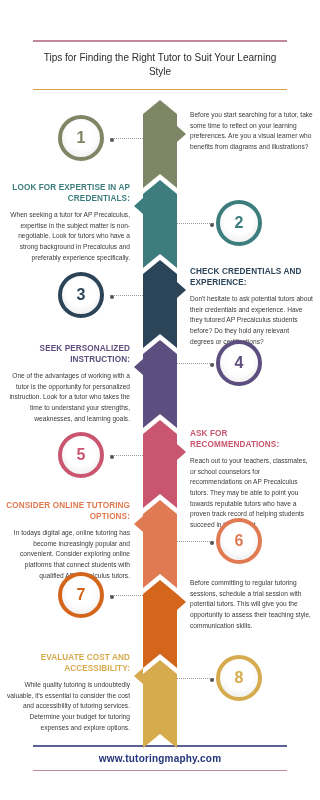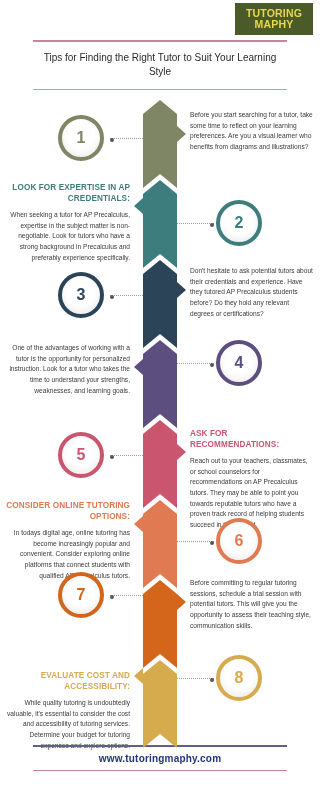--- a/index.html
+++ b/index.html
@@ -166,24 +166,20 @@
     color: #23357a;
     padding: 6px 0 6px 0;
     letter-spacing: 0.2px;
   }
 </style>
 </head>
 <body>
 
 <div class="page">
 
-  <div class="logo" style="background: rgb(74, 90, 40);">
-    <div class="logo-l1" style="color: rgb(232, 216, 74);">TUTORING</div>
-    <div class="logo-l2" style="color: rgb(232, 216, 74);">MAPHY</div>
-  </div>
 
   <div class="title-wrap">
     <div class="rule-top" style="background: rgb(192, 138, 154);"></div>
     <div class="title-text">Tips for Finding the Right Tutor to Suit Your Learning Style</div>
     <div class="rule-bot" style="background: rgb(216, 161, 74);"></div>
   </div>
 
   <div class="ribbon" id="ribbon">
       <div class="chev" style="top: 0px; background: rgb(127, 134, 102); z-index: 20;"></div>
       <div class="chev" style="top: 80px; background: rgb(61, 125, 125); z-index: 19;"></div>
@@ -218,30 +214,32 @@
         <div class="b-body">When seeking a tutor for AP Precalculus, expertise in the subject matter is non-negotiable. Look for tutors who have a strong background in Precalculus and preferably experience specifically.</div>
       </div>
       <div class="circle" style="top: 272px; left: 58px; border-color: rgb(44, 68, 88);">
         <span style="color: rgb(44, 68, 88);">3</span>
       </div>
       <div class="conn" style="top: 295px; left: 110px; width: 35px;">
         <div class="conn-dot" style="left: 0px;"></div>
       </div>
       <div class="tri tri-r" style="top: 282px; left: 177px; border-left-color: rgb(44, 68, 88);"></div>
       <div class="block right" style="top: 266px;">
+        <div class="b-head" style="color: rgb(44, 68, 88);">CHECK CREDENTIALS AND EXPERIENCE:</div>
         <div class="b-body">Don't hesitate to ask potential tutors about their credentials and experience. Have they tutored AP Precalculus students before? Do they hold any relevant degrees or certifications?</div>
       </div>
       <div class="circle" style="top: 340px; left: 216px; border-color: rgb(92, 78, 126);">
         <span style="color: rgb(92, 78, 126);">4</span>
       </div>
       <div class="conn" style="top: 363px; left: 176px; width: 38px;">
         <div class="conn-dot" style="left: 34px;"></div>
       </div>
       <div class="tri tri-l" style="top: 359px; left: 134px; border-right-color: rgb(92, 78, 126);"></div>
       <div class="block left" style="top: 343px;">
+        <div class="b-head" style="color: rgb(92, 78, 126);">SEEK PERSONALIZED INSTRUCTION:</div>
         <div class="b-body">One of the advantages of working with a tutor is the opportunity for personalized instruction. Look for a tutor who takes the time to understand your strengths, weaknesses, and learning goals.</div>
       </div>
       <div class="circle" style="top: 432px; left: 58px; border-color: rgb(201, 86, 110);">
         <span style="color: rgb(201, 86, 110);">5</span>
       </div>
       <div class="conn" style="top: 455px; left: 110px; width: 35px;">
         <div class="conn-dot" style="left: 0px;"></div>
       </div>
       <div class="tri tri-r" style="top: 444px; left: 177px; border-left-color: rgb(201, 86, 110);"></div>
       <div class="block right" style="top: 428px;">
@@ -269,21 +267,21 @@
       <div class="block right" style="top: 578px;">
         <div class="b-body">Before committing to regular tutoring sessions, schedule a trial session with potential tutors. This will give you the opportunity to assess their teaching style, communication skills.</div>
       </div>
       <div class="circle" style="top: 655px; left: 216px; border-color: rgb(214, 171, 78);">
         <span style="color: rgb(214, 171, 78);">8</span>
       </div>
       <div class="conn" style="top: 678px; left: 176px; width: 38px;">
         <div class="conn-dot" style="left: 34px;"></div>
       </div>
       <div class="tri tri-l" style="top: 668px; left: 134px; border-right-color: rgb(214, 171, 78);"></div>
-      <div class="block left" style="top: 652px; margin-top: 18px;">
+      <div class="block left" style="top: 652px;">
         <div class="b-head" style="color: rgb(214, 171, 78);">EVALUATE COST AND ACCESSIBILITY:</div>
         <div class="b-body">While quality tutoring is undoubtedly valuable, it's essential to consider the cost and accessibility of tutoring services. Determine your budget for tutoring expenses and explore options.</div>
       </div>
     </div>
 
   <div class="footer">
     <div class="f-rule-top" style="background: rgb(91, 95, 146);"></div>
     <div class="f-url" style="color: rgb(35, 53, 122);">www.tutoringmaphy.com</div>
     <div class="f-rule-bot" style="background: rgb(192, 138, 154);"></div>
   </div>

